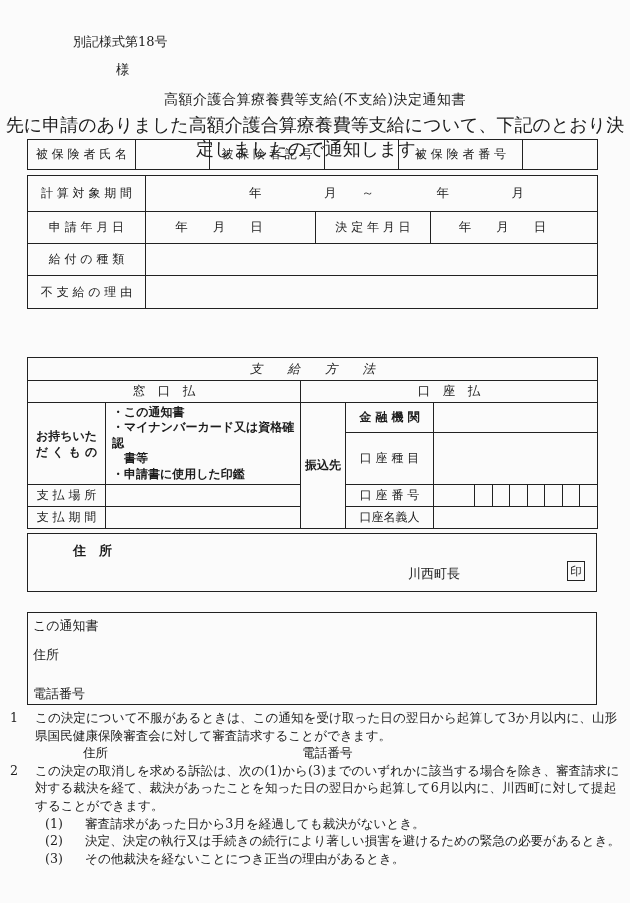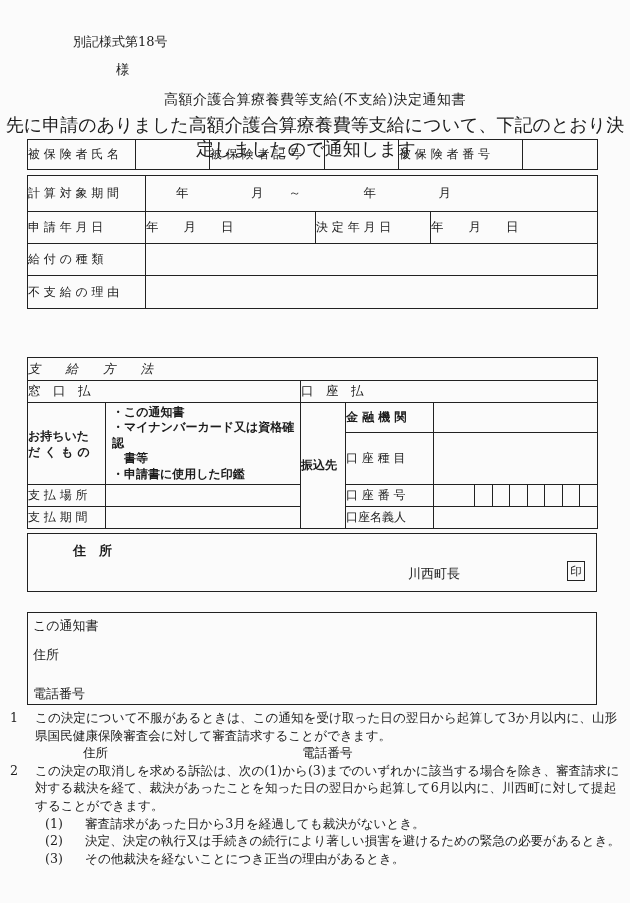--- a/index.html
+++ b/index.html
@@ -15,20 +15,21 @@
   #form-number{left:25px;top:33px;font-size:13px;margin-left:48px;}
   #addressee{left:116px;top:61px;font-size:13.5px;}
   #doc-title{left:0;right:0;top:91px;text-align:center;font-size:14px;letter-spacing:.5px;}
   #doc-subtitle{left:0;right:0;top:113px;text-align:center;font-size:18px;}
 
   table{border-collapse:collapse;table-layout:fixed;}
   td{
     border:1px solid #222;
     padding:0;
     font-size:12px;
+    text-align:center;
     vertical-align:middle;
     overflow:hidden;
   }
   .pre{white-space:pre-line;}
   .val-right{text-align:right;padding-right:5px;}
   .val-left{text-align:left;padding-left:5px;}
 
   #insured-table{left:27px;top:139px;width:570px;}
   #insured-table td{height:29px;}
 

